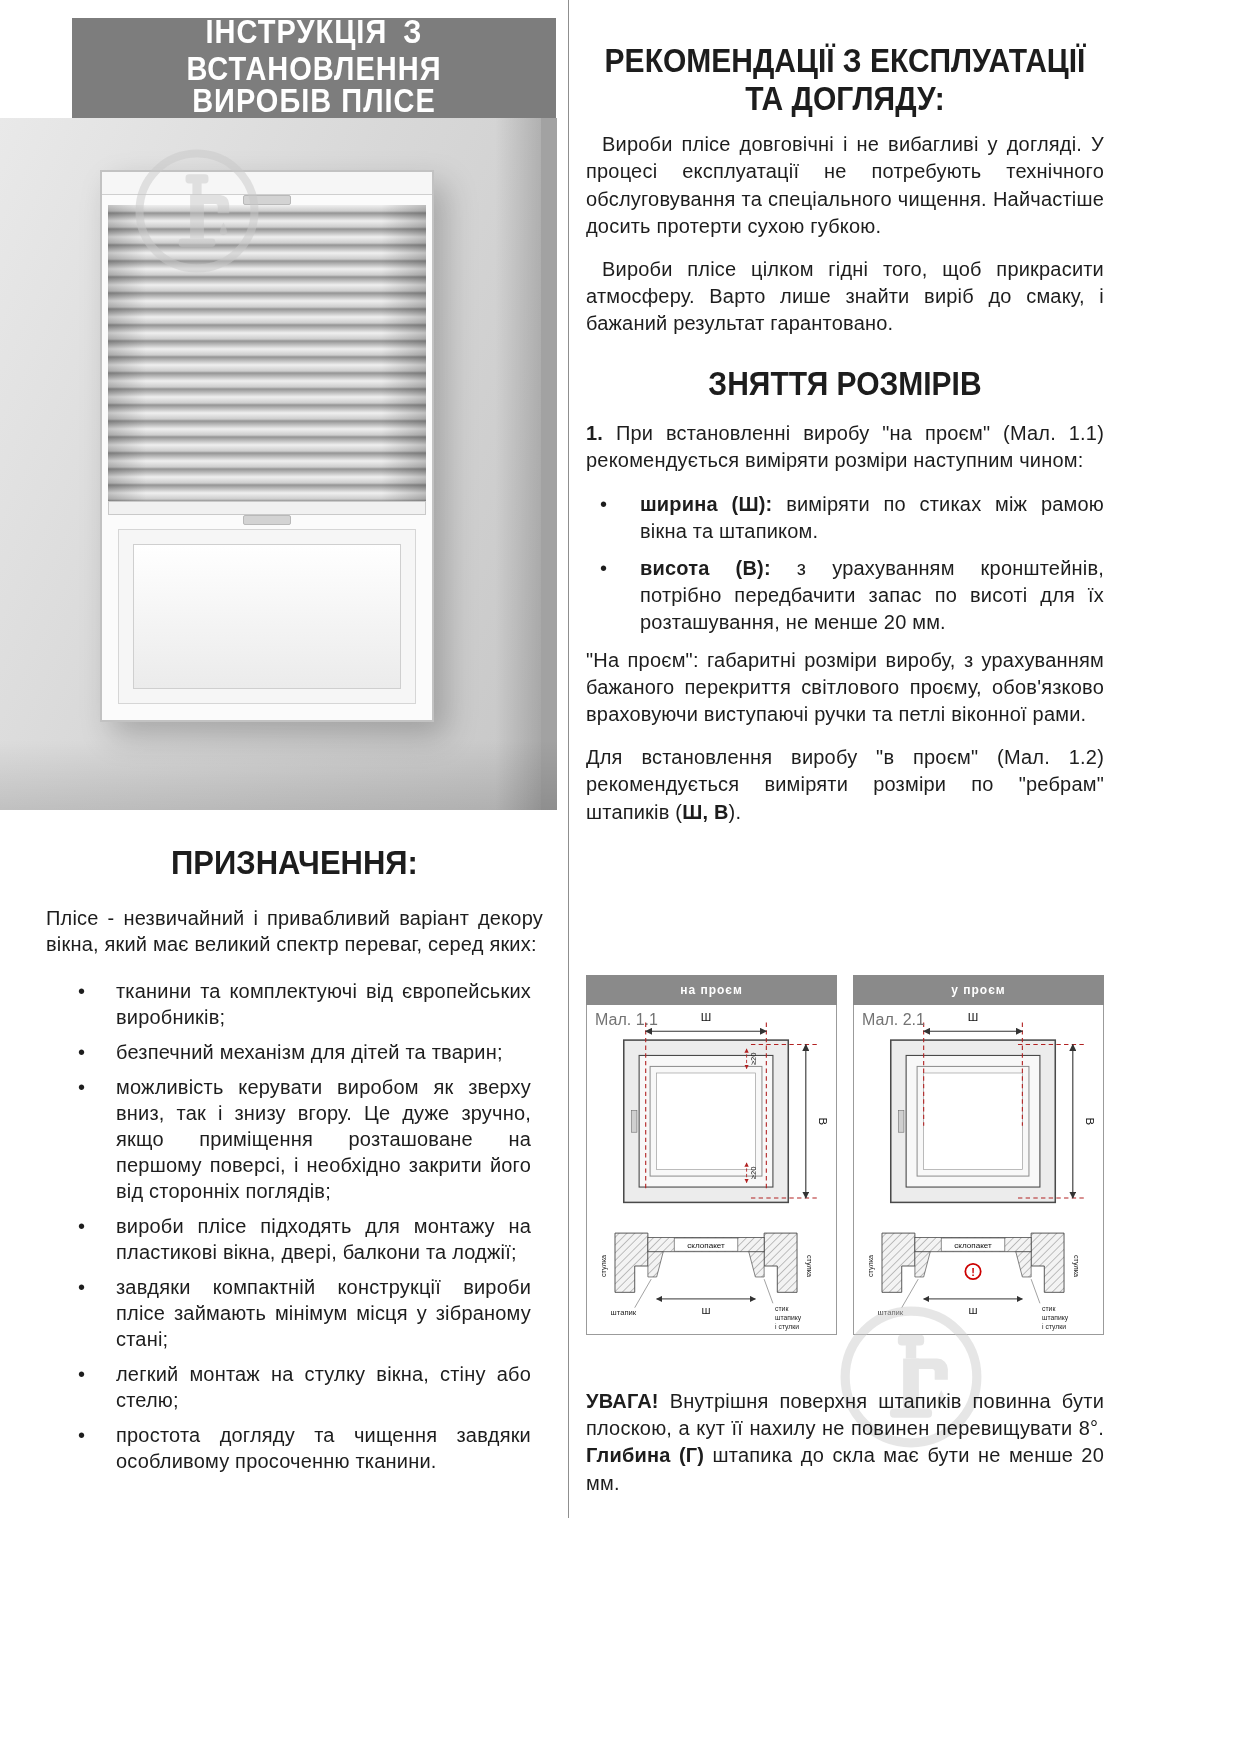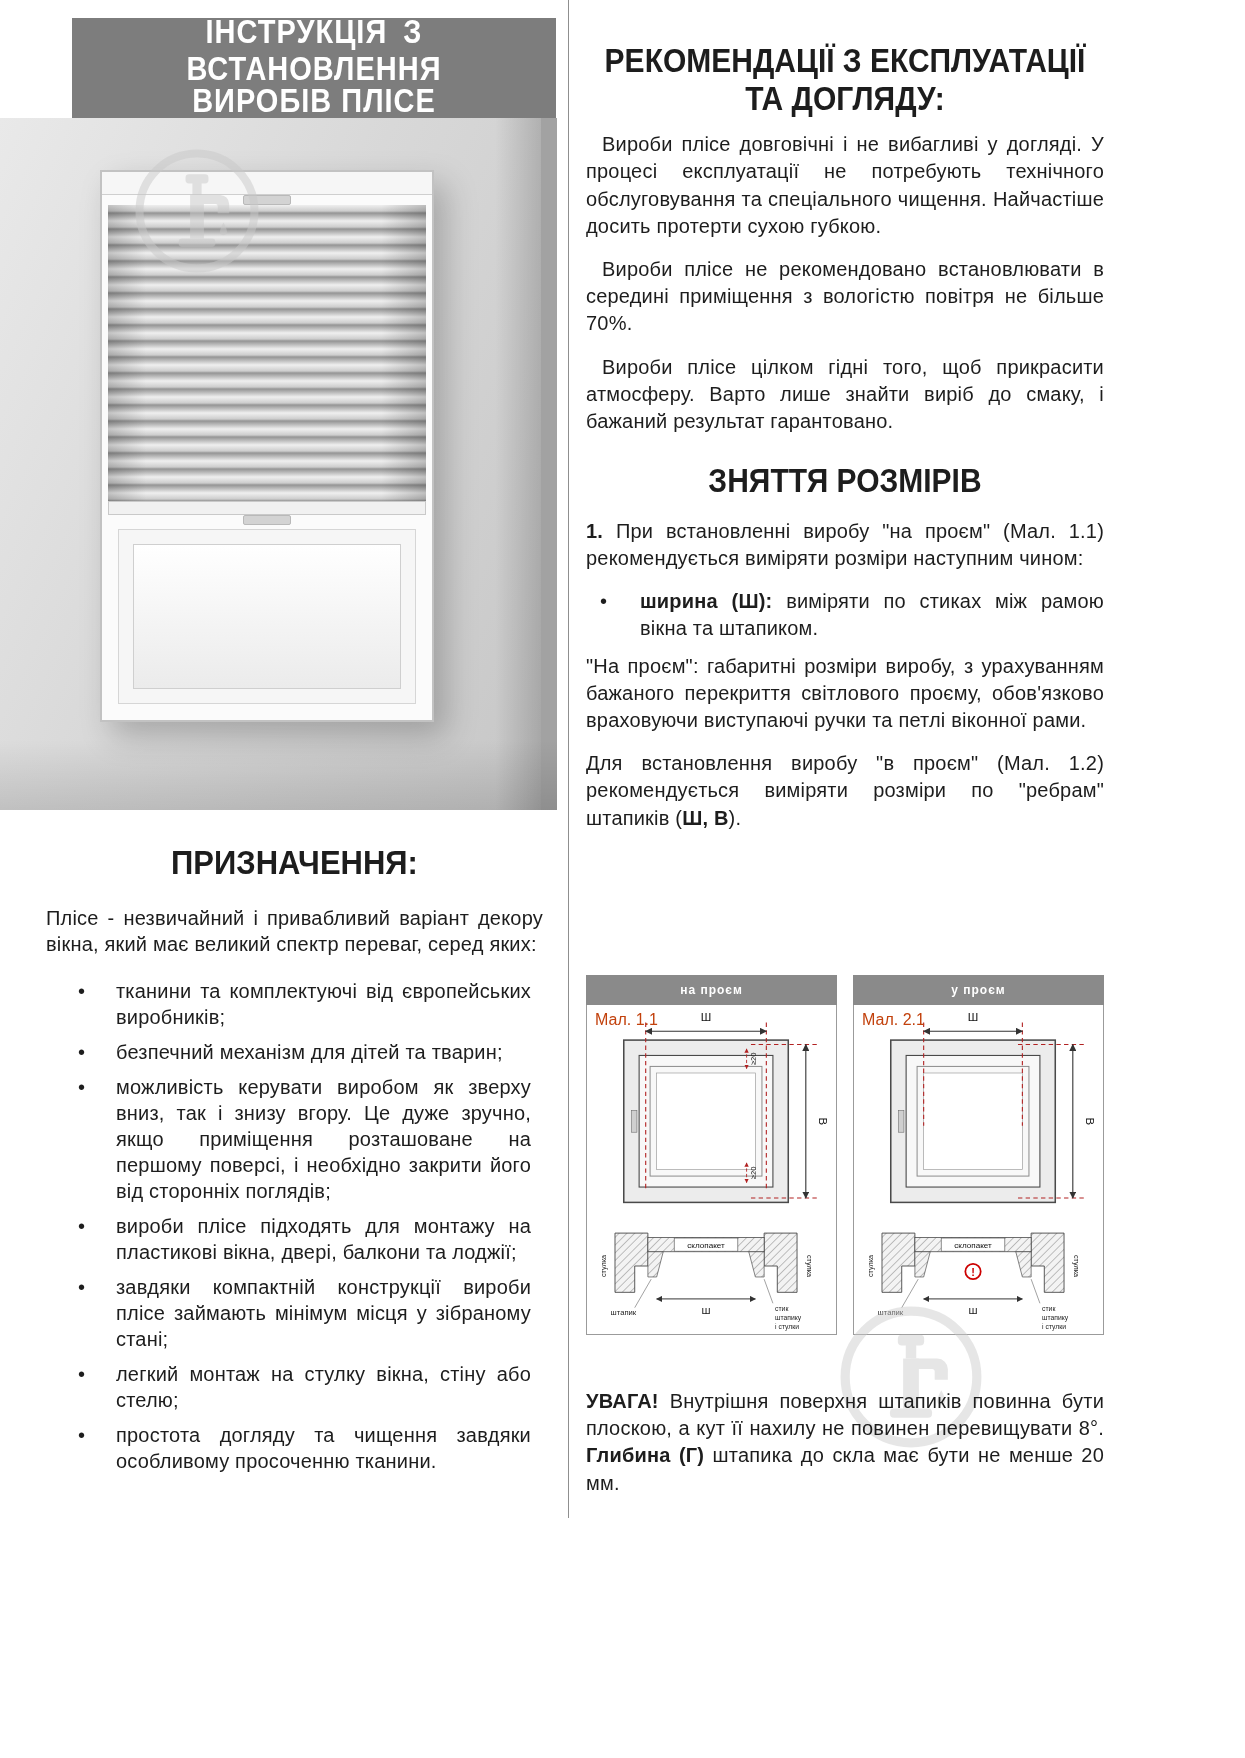--- a/index.html
+++ b/index.html
@@ -61,21 +61,21 @@
   .r-col p { margin:0 0 16px; text-align:justify; letter-spacing:0.2px; }
   .r-col p.indent { text-indent:16px; }
   .m-bullet { position:relative; padding-left:54px; margin:0 0 10px; text-align:justify; letter-spacing:0.2px; }
   .m-bullet::before { content:"•"; position:absolute; left:14px; top:0; }
 
   .figures { position:absolute; left:586px; top:975px; width:518px; display:flex; gap:16px; }
   .figure { width:251px; }
   .fig-header { height:30px; background:#8a8a8a; color:#fff; font-weight:bold; font-size:12px;
     display:flex; align-items:center; justify-content:center; letter-spacing:1px; }
   .fig-body { position:relative; height:330px; border:1px solid #9b9b9b; border-top:none; background:#fff; box-sizing:border-box; }
-  .fig-caption { position:absolute; top:6px; left:8px; font-size:16px; color:#c2410c; }
+  .fig-caption { position:absolute; top:6px; left:8px; font-size:16px; color:#737373; }
   .fig-svg { width:100%; height:100%; display:block; }
   .fig-svg text { font-family:"Liberation Sans", sans-serif; }
 
   .attention { position:absolute; left:586px; top:1368px; width:518px; font-size:20px; line-height:1.36; text-align:justify; letter-spacing:0.2px; }
 
   .footer { position:absolute; left:1168px; top:1700px; display:flex; align-items:center; gap:9px; }
   .f-line { width:1px; height:42px; background:#8f8f8f; }
   .f-num { font-size:15px; }
 
   
@@ -142,27 +142,29 @@
       <li>простота догляду та чищення завдяки особливому просоченню тканини.</li>
     </ul>
   </div>
 
   <div class="r-col">
     <h2 class="r-h">
       <div>РЕКОМЕНДАЦІЇ З ЕКСПЛУАТАЦІЇ</div>
       <div>ТА ДОГЛЯДУ:</div>
     </h2>
     <p class="indent">Вироби плісе довговічні і не вибагливі у догляді. У процесі експлуатації не потребують технічного обслуговування та спеціального чищення. Найчастіше досить протерти сухою губкою.</p>
-    <p class="indent">Вироби плісе не рекомендовано встановлювати в середині приміщення з вологістю повітря не більше 70%.</p>
     <p class="indent">Вироби плісе цілком гідні того, щоб прикрасити атмосферу. Варто лише знайти виріб до смаку, і бажаний результат гарантовано.</p>
 
     <h2 class="r-h2">ЗНЯТТЯ РОЗМІРІВ</h2>
     <p><b>1.</b><span> При встановленні виробу "на проєм" (Мал. 1.1) рекомендується виміряти розміри наступним чином:</span></p>
     <div class="m-bullet">
       <b>ширина (Ш):</b><span> виміряти по стиках між рамою вікна та штапиком.</span>
+    </div>
+    <div class="m-bullet">
+      <b>висота (В):</b><span> з урахуванням кронштейнів, потрібно передбачити запас по висоті для їх розташування, не менше 20 мм.</span>
     </div>
     <p>"На проєм": габаритні розміри виробу, з урахуванням бажаного перекриття світлового проєму, обов'язково враховуючи виступаючі ручки та петлі віконної рами.</p>
     <p><span>Для встановлення виробу "в проєм" (Мал. 1.2) рекомендується виміряти розміри по "ребрам" штапиків (</span><b>Ш, В</b><span>).</span></p>
   </div>
 
   <div class="figures">
 
     <div class="figure">
       <div class="fig-header">
           <span>на проєм</span>

